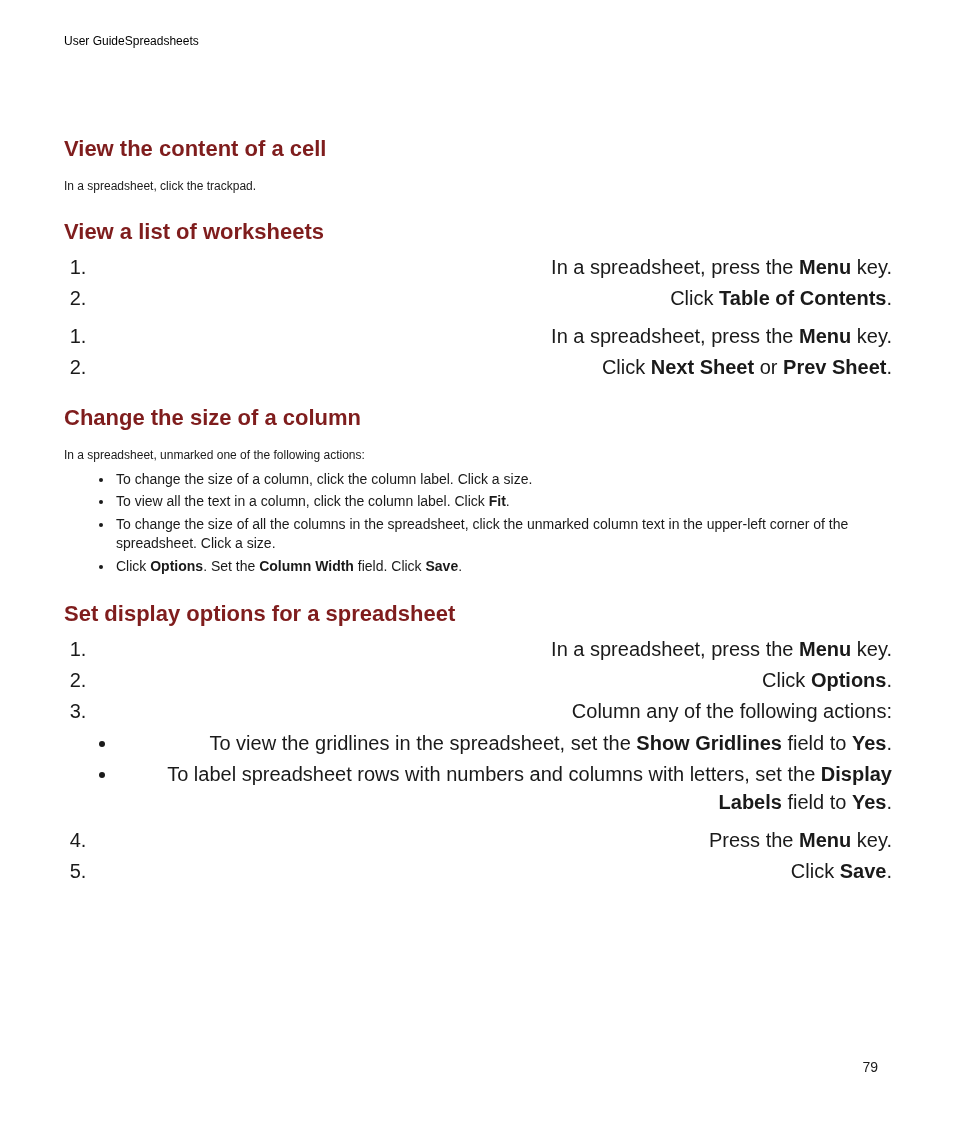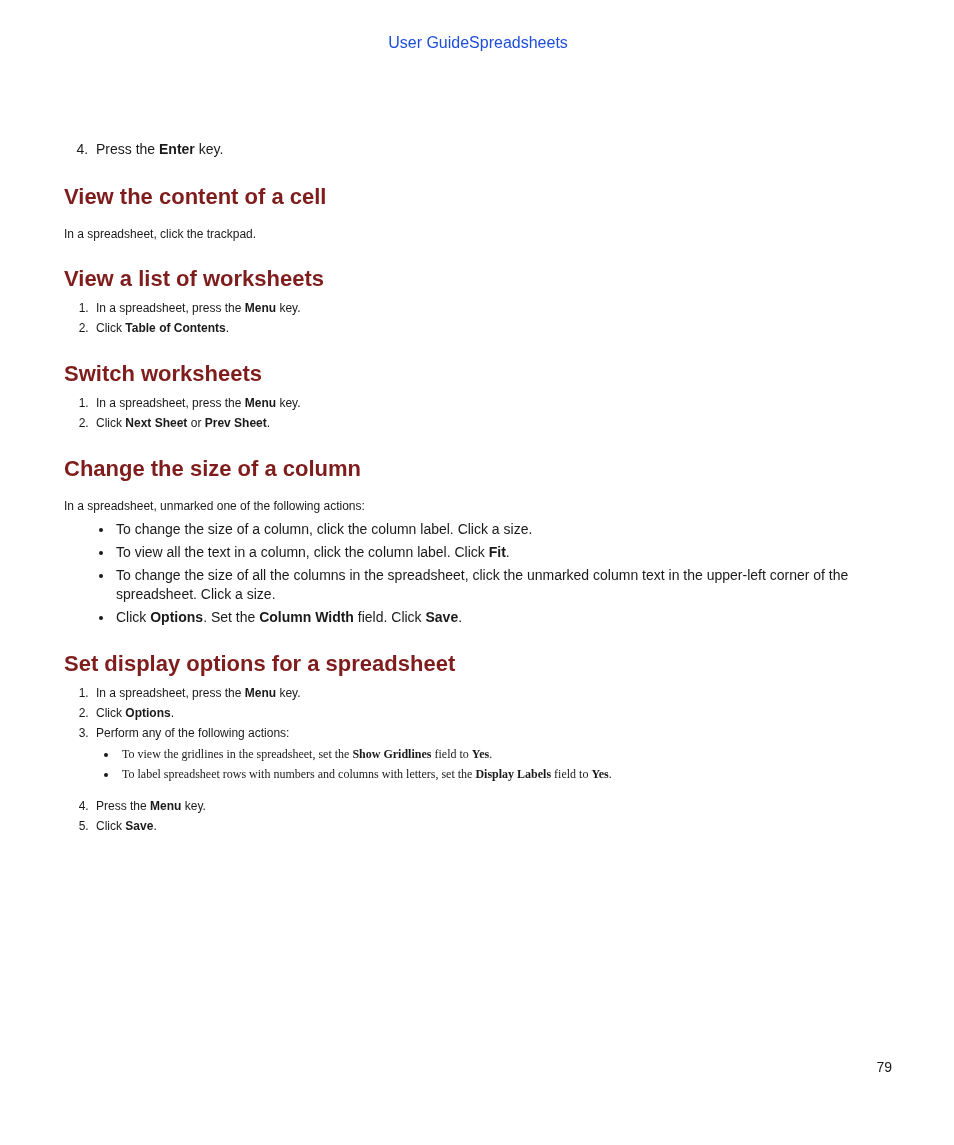--- a/index.html
+++ b/index.html
@@ -14,23 +14,23 @@
     box-sizing: border-box;
   }
   .page {
     padding: 34px 62px 0 64px;
     box-sizing: border-box;
     position: relative;
     height: 100%;
   }
   .header-row {
     display: flex;
-    justify-content: center;
-    font-size: 16px;
-    color: #1d4ed8;
+    justify-content: flex-start;
+    font-size: 12px;
+    color: #000000;
     margin-bottom: 88px;
   }
   .ol-continued {
     list-style: decimal;
     padding-left: 28px;
     margin: 0 0 18px 0;
     font-size: 14px;
   }
   .ol-continued li, ol.steps li {
     padding-left: 4px;
@@ -45,90 +45,86 @@
   }
   p.body {
     font-size: 12px;
     margin: 16px 0 16px 0;
     line-height: 1.4;
   }
   ol.steps {
     list-style: decimal;
     padding-left: 28px;
     margin: 6px 0 10px 0;
-    font-size: 12px;
+    font-size: 20px;
+    text-align: right;
   }
   ul.bullets {
     list-style: disc;
     padding-left: 50px;
     margin: 6px 0 10px 0;
     font-size: 14px;
   }
   ul.bullets li {
     padding-left: 2px;
     margin-bottom: 3px;
     line-height: 1.4;
   }
   ul.nested {
     list-style: disc;
     padding-left: 22px;
-    margin: 4px 0 16px 0;
-    font-family: Liberation Serif, serif;
+    margin: 4px 0 10px 0;
   }
   .b { font-weight: 700; }
   .page-number {
     position: absolute;
     bottom: 70px;
-    right: 62px;
+    right: 76px;
     font-size: 14px;
   }
 </style>
 </head>
 <body>
 
 <div class="page">
 
   <div class="header-row">
     <span>User Guide</span>
     <span>Spreadsheets</span>
   </div>
 
-  <ol class="ol-continued" start="4">
-    <li><span>Press the </span><span class="b">Enter</span><span> key.</span></li>
-  </ol>
 
   <h2 class="section">View the content of a cell</h2>
   <p class="body">In a spreadsheet, click the trackpad.</p>
 
   <h2 class="section">View a list of worksheets</h2>
   <ol class="steps">
     <li><span>In a spreadsheet, press the </span><span class="b">Menu</span><span> key.</span></li>
     <li><span>Click </span><span class="b">Table of Contents</span><span>.</span></li>
   </ol>
 
-  <h2 class="section">Switch worksheets</h2>
   <ol class="steps">
     <li><span>In a spreadsheet, press the </span><span class="b">Menu</span><span> key.</span></li>
     <li><span>Click </span><span class="b">Next Sheet</span><span> or </span><span class="b">Prev Sheet</span><span>.</span></li>
   </ol>
 
   <h2 class="section">Change the size of a column</h2>
   <p class="body" style="margin-bottom:4px;">In a spreadsheet, unmarked one of the following actions:</p>
   <ul class="bullets">
     <li>To change the size of a column, click the column label. Click a size.</li>
     <li><span>To view all the text in a column, click the column label. Click </span><span class="b">Fit</span><span>.</span></li>
     <li>To change the size of all the columns in the spreadsheet, click the unmarked column text in the upper-left corner of the spreadsheet. Click a size.</li>
     <li><span>Click </span><span class="b">Options</span><span>. Set the </span><span class="b">Column Width</span><span> field. Click </span><span class="b">Save</span><span>.</span></li>
   </ul>
 
   <h2 class="section">Set display options for a spreadsheet</h2>
   <ol class="steps">
     <li><span>In a spreadsheet, press the </span><span class="b">Menu</span><span> key.</span></li>
     <li><span>Click </span><span class="b">Options</span><span>.</span></li>
-    <li><span>Perform any of the following actions:</span>
+    <li><span>Column any of the following actions:</span>
       <ul class="nested">
         <li><span>To view the gridlines in the spreadsheet, set the </span><span class="b">Show Gridlines</span><span> field to </span><span class="b">Yes</span><span>.</span></li>
         <li><span>To label spreadsheet rows with numbers and columns with letters, set the </span><span class="b">Display Labels</span><span> field to </span><span class="b">Yes</span><span>.</span></li>
       </ul>
     </li>
   </ol>
   <ol class="steps" start="4">
     <li><span>Press the </span><span class="b">Menu</span><span> key.</span></li>
     <li><span>Click </span><span class="b">Save</span><span>.</span></li>
   </ol>

